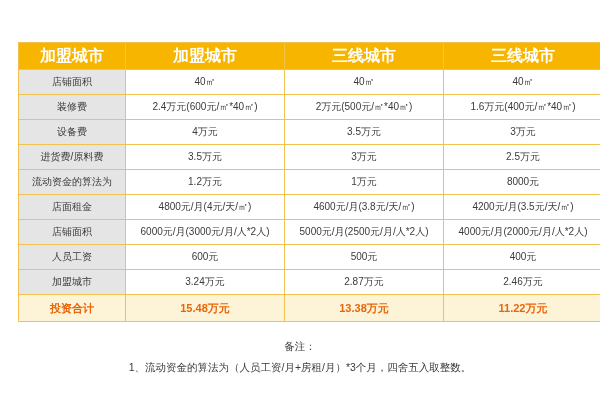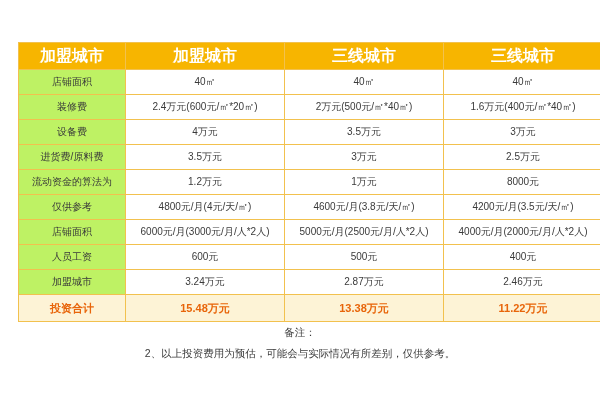--- a/index.html
+++ b/index.html
@@ -46,35 +46,36 @@
     background: #f7b500;
     color: #ffffff;
     font-weight: bold;
     font-size: 16px;
     height: 24px;
   }
   tr.head td.col-label {
     background: #f7b500;
   }
   td.rowlabel {
-    background: #bef264;
+    background: #e5e5e5;
     color: #4a4a4a;
     font-size: 10px;
   }
   tr.total td {
     background: #fdf3d6;
     font-weight: bold;
     color: #e8650a;
     font-size: 11px;
     height: 24px;
   }
   tr.total td.rowlabel {
     color: #e8650a;
   }
   .notes {
+    margin-top: 14px;
     width: 564px;
     color: #3a3a3a;
     font-size: 10.5px;
     line-height: 2.0;
   }
   .notes .title {
     text-align: center;
   }
   .notes .line {
     text-align: center;
@@ -97,21 +98,21 @@
 
       <tr>
         <td class="rowlabel col-label">店铺面积</td>
         <td class="col-data">40㎡</td>
         <td class="col-data">40㎡</td>
         <td class="col-data">40㎡</td>
       </tr>
 
       <tr>
         <td class="rowlabel col-label">装修费</td>
-        <td class="col-data">2.4万元(600元/㎡*20㎡)</td>
+        <td class="col-data">2.4万元(600元/㎡*40㎡)</td>
         <td class="col-data">2万元(500元/㎡*40㎡)</td>
         <td class="col-data">1.6万元(400元/㎡*40㎡)</td>
       </tr>
 
       <tr>
         <td class="rowlabel col-label">设备费</td>
         <td class="col-data">4万元</td>
         <td class="col-data">3.5万元</td>
         <td class="col-data">3万元</td>
       </tr>
@@ -124,21 +125,21 @@
       </tr>
 
       <tr>
         <td class="rowlabel col-label">流动资金的算法为</td>
         <td class="col-data">1.2万元</td>
         <td class="col-data">1万元</td>
         <td class="col-data">8000元</td>
       </tr>
 
       <tr>
-        <td class="rowlabel col-label">仅供参考</td>
+        <td class="rowlabel col-label">店面租金</td>
         <td class="col-data">4800元/月(4元/天/㎡)</td>
         <td class="col-data">4600元/月(3.8元/天/㎡)</td>
         <td class="col-data">4200元/月(3.5元/天/㎡)</td>
       </tr>
 
       <tr>
         <td class="rowlabel col-label">店铺面积</td>
         <td class="col-data">6000元/月(3000元/月/人*2人)</td>
         <td class="col-data">5000元/月(2500元/月/人*2人)</td>
         <td class="col-data">4000元/月(2000元/月/人*2人)</td>
@@ -163,16 +164,16 @@
         <td class="col-data">15.48万元</td>
         <td class="col-data">13.38万元</td>
         <td class="col-data">11.22万元</td>
       </tr>
 
     </tbody>
   </table>
 
   <div class="notes">
     <div class="title">备注：</div>
-    <div class="line">2、以上投资费用为预估，可能会与实际情况有所差别，仅供参考。</div>
+    <div class="line">1、流动资金的算法为（人员工资/月+房租/月）*3个月，四舍五入取整数。</div>
   </div>
 
 </div>
 
 </body></html>

